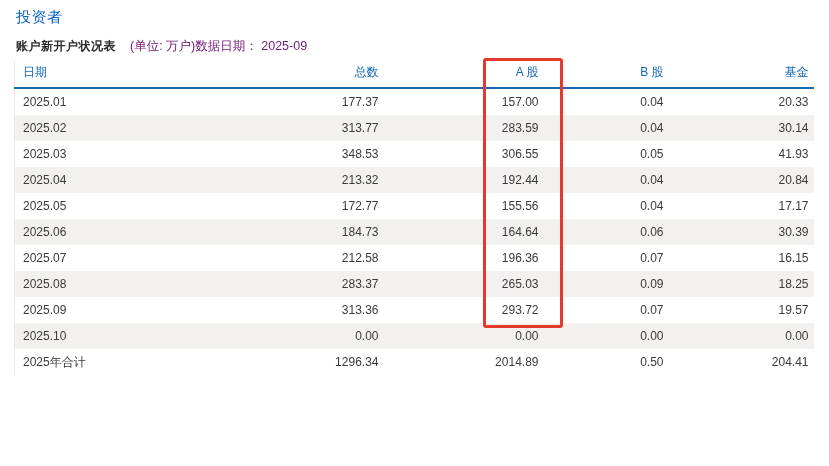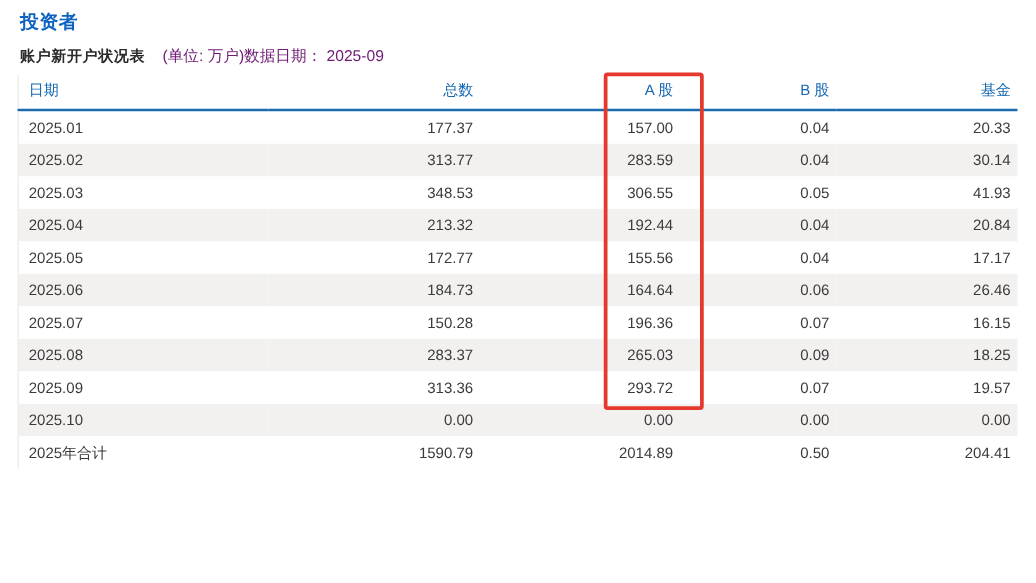--- a/index.html
+++ b/index.html
@@ -5,21 +5,21 @@
   html,body{margin:0;padding:0;background:#ffffff;}
   body{
     width:829px;height:466px;overflow:hidden;position:relative;
     font-family:"Liberation Sans","DejaVu Sans",sans-serif;
     -webkit-font-smoothing:antialiased;
   }
   .page{position:absolute;left:0;top:0;width:829px;height:466px;}
 
   .section-title{
     position:absolute;left:16px;top:8px;
-    font-size:15px;font-weight:bold;color:#0d62c2;letter-spacing:.5px;
+    font-size:15px;font-weight:normal;color:#0d62c2;letter-spacing:.5px;
   }
   .table-title-row{
     position:absolute;left:16px;top:36px;white-space:nowrap;
   }
   .table-title{
     font-size:12px;font-weight:bold;color:#2b2b2b;letter-spacing:.5px;
   }
   .table-note{
     font-size:12.5px;color:#701a75;margin-left:14px;
   }
@@ -111,25 +111,25 @@
           <td>172.77</td>
           <td>155.56</td>
           <td>0.04</td>
           <td>17.17</td>
         </tr>
         <tr>
           <td>2025.06</td>
           <td>184.73</td>
           <td>164.64</td>
           <td>0.06</td>
-          <td>26.46</td>
+          <td>30.39</td>
         </tr>
         <tr>
           <td>2025.07</td>
-          <td>150.28</td>
+          <td>212.58</td>
           <td>196.36</td>
           <td>0.07</td>
           <td>16.15</td>
         </tr>
         <tr>
           <td>2025.08</td>
           <td>283.37</td>
           <td>265.03</td>
           <td>0.09</td>
           <td>18.25</td>
@@ -143,21 +143,21 @@
         </tr>
         <tr>
           <td>2025.10</td>
           <td>0.00</td>
           <td>0.00</td>
           <td>0.00</td>
           <td>0.00</td>
         </tr>
         <tr>
           <td>2025年合计</td>
-          <td>1590.79</td>
+          <td>1296.34</td>
           <td>2014.89</td>
           <td>0.50</td>
           <td>204.41</td>
         </tr>
       </tbody>
   </table>
 
   <div class="highlight-box"></div>
 
 </div>

